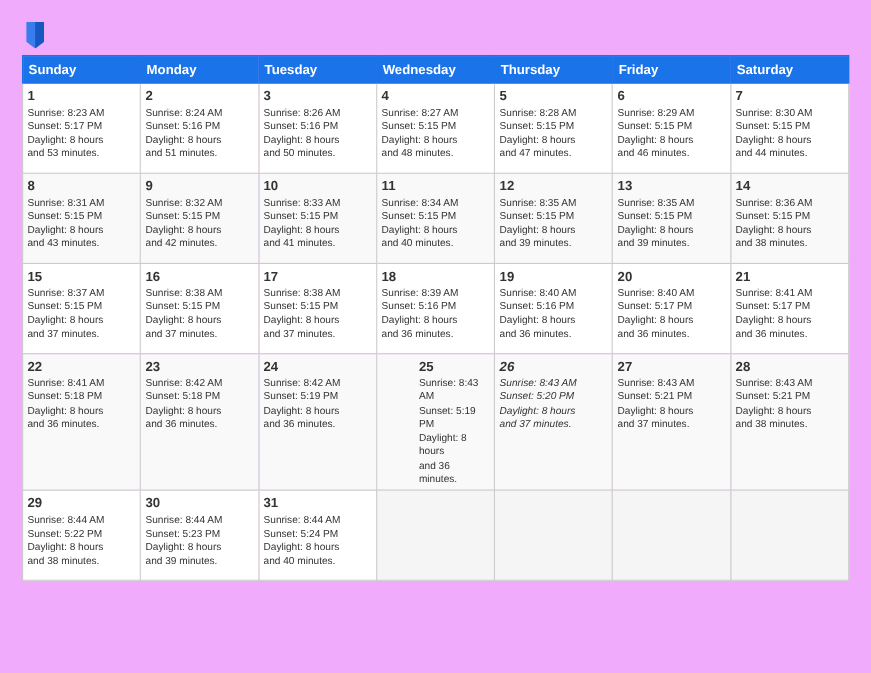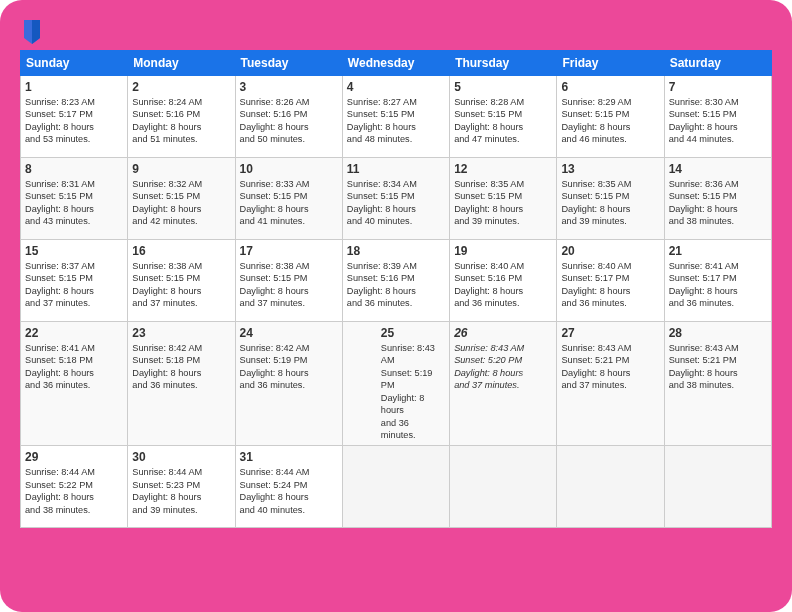--- a/index.html
+++ b/index.html
@@ -7,22 +7,21 @@
       font-family: Arial, sans-serif;
       background: #fff;
       width: 792px;
       height: 612px;
       overflow: hidden;
     }
     .page {
       width: 792px;
       height: 612px;
       padding: 16px 20px 12px 20px;
-      background: #ec4899;
-      border-radius: 22px;
+      background: #f0abfc;
     }
     .header {
       display: flex;
       justify-content: space-between;
       align-items: flex-start;
       margin-bottom: 10px;
     }
     .logo {
       display: flex;
       align-items: center;

